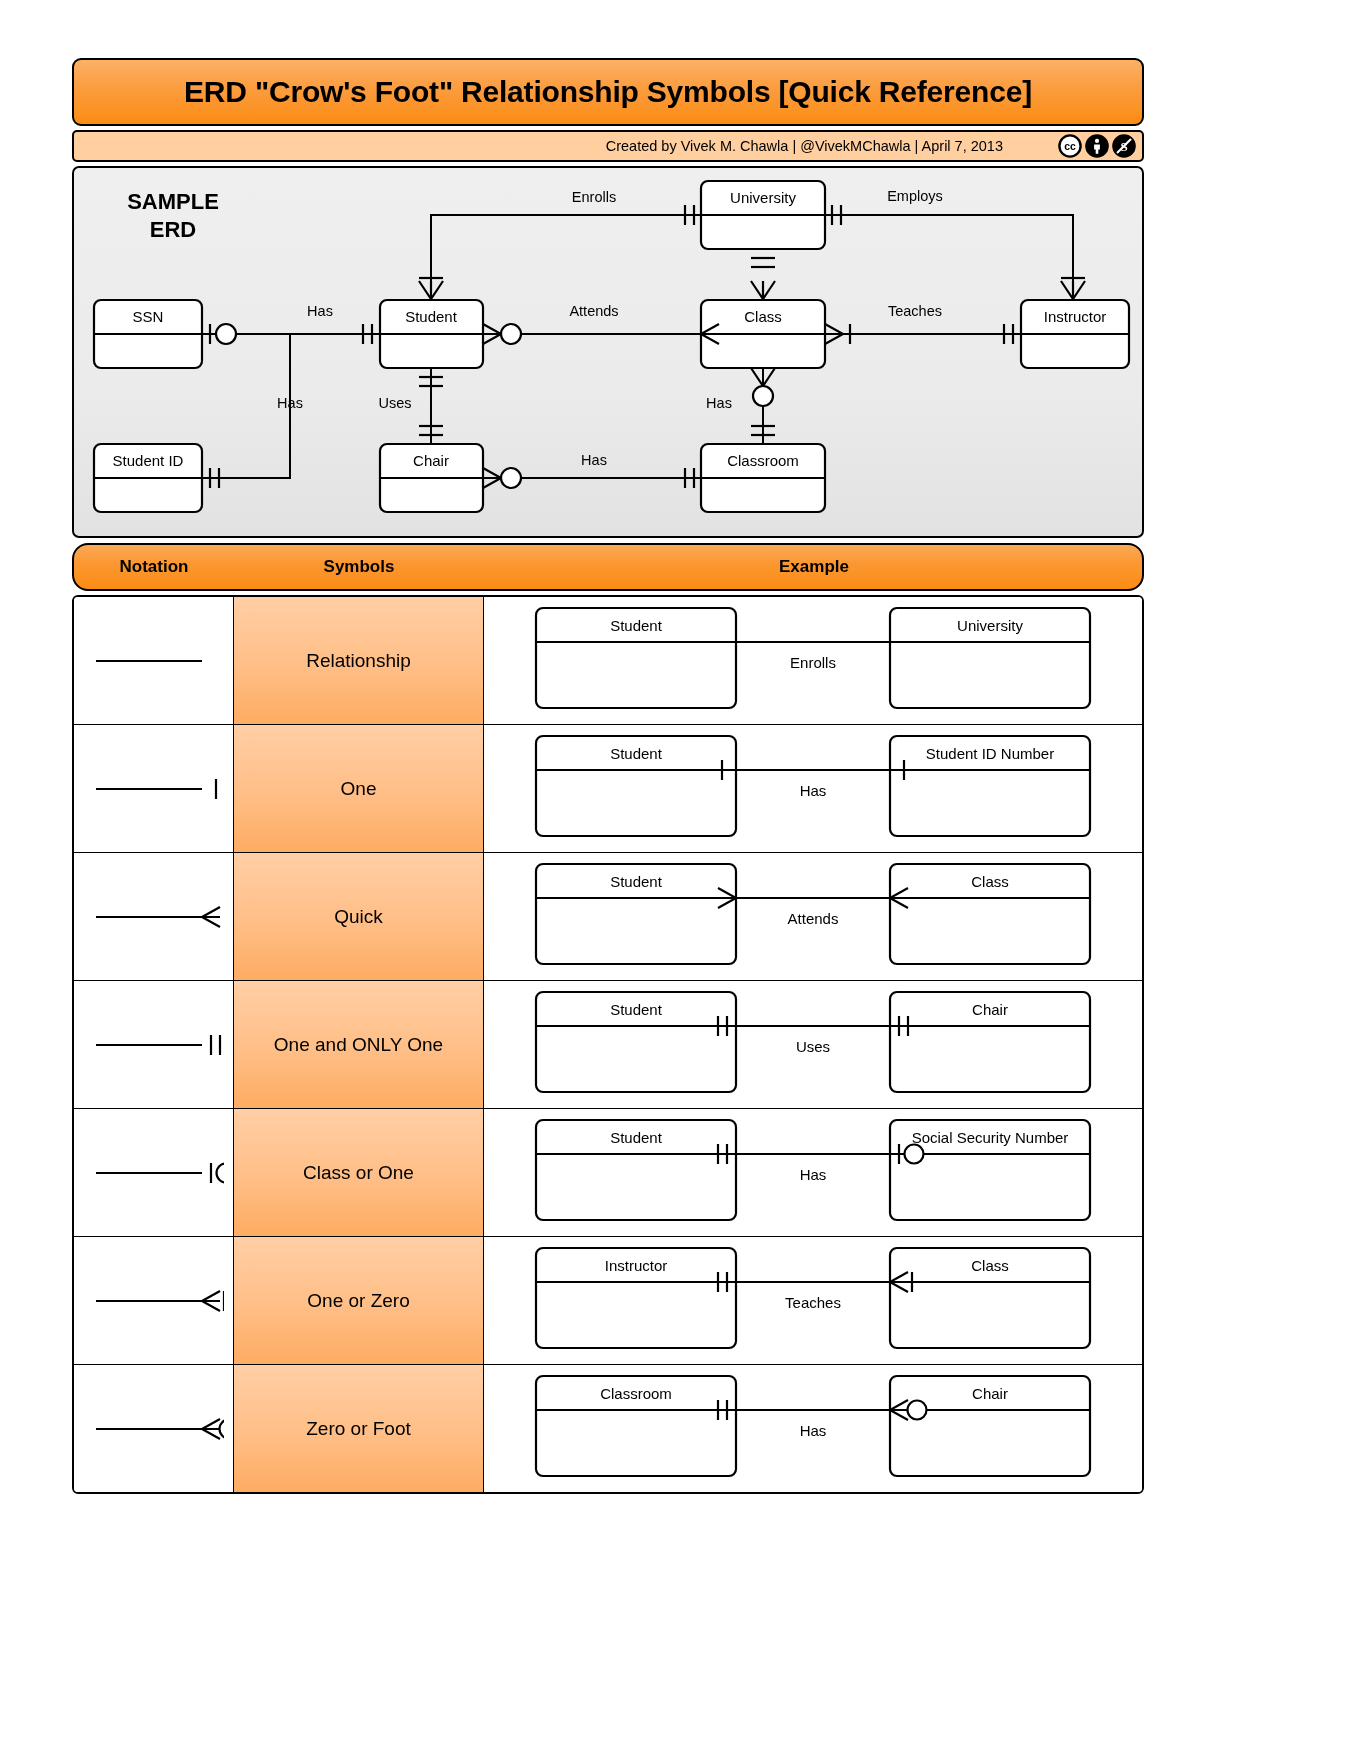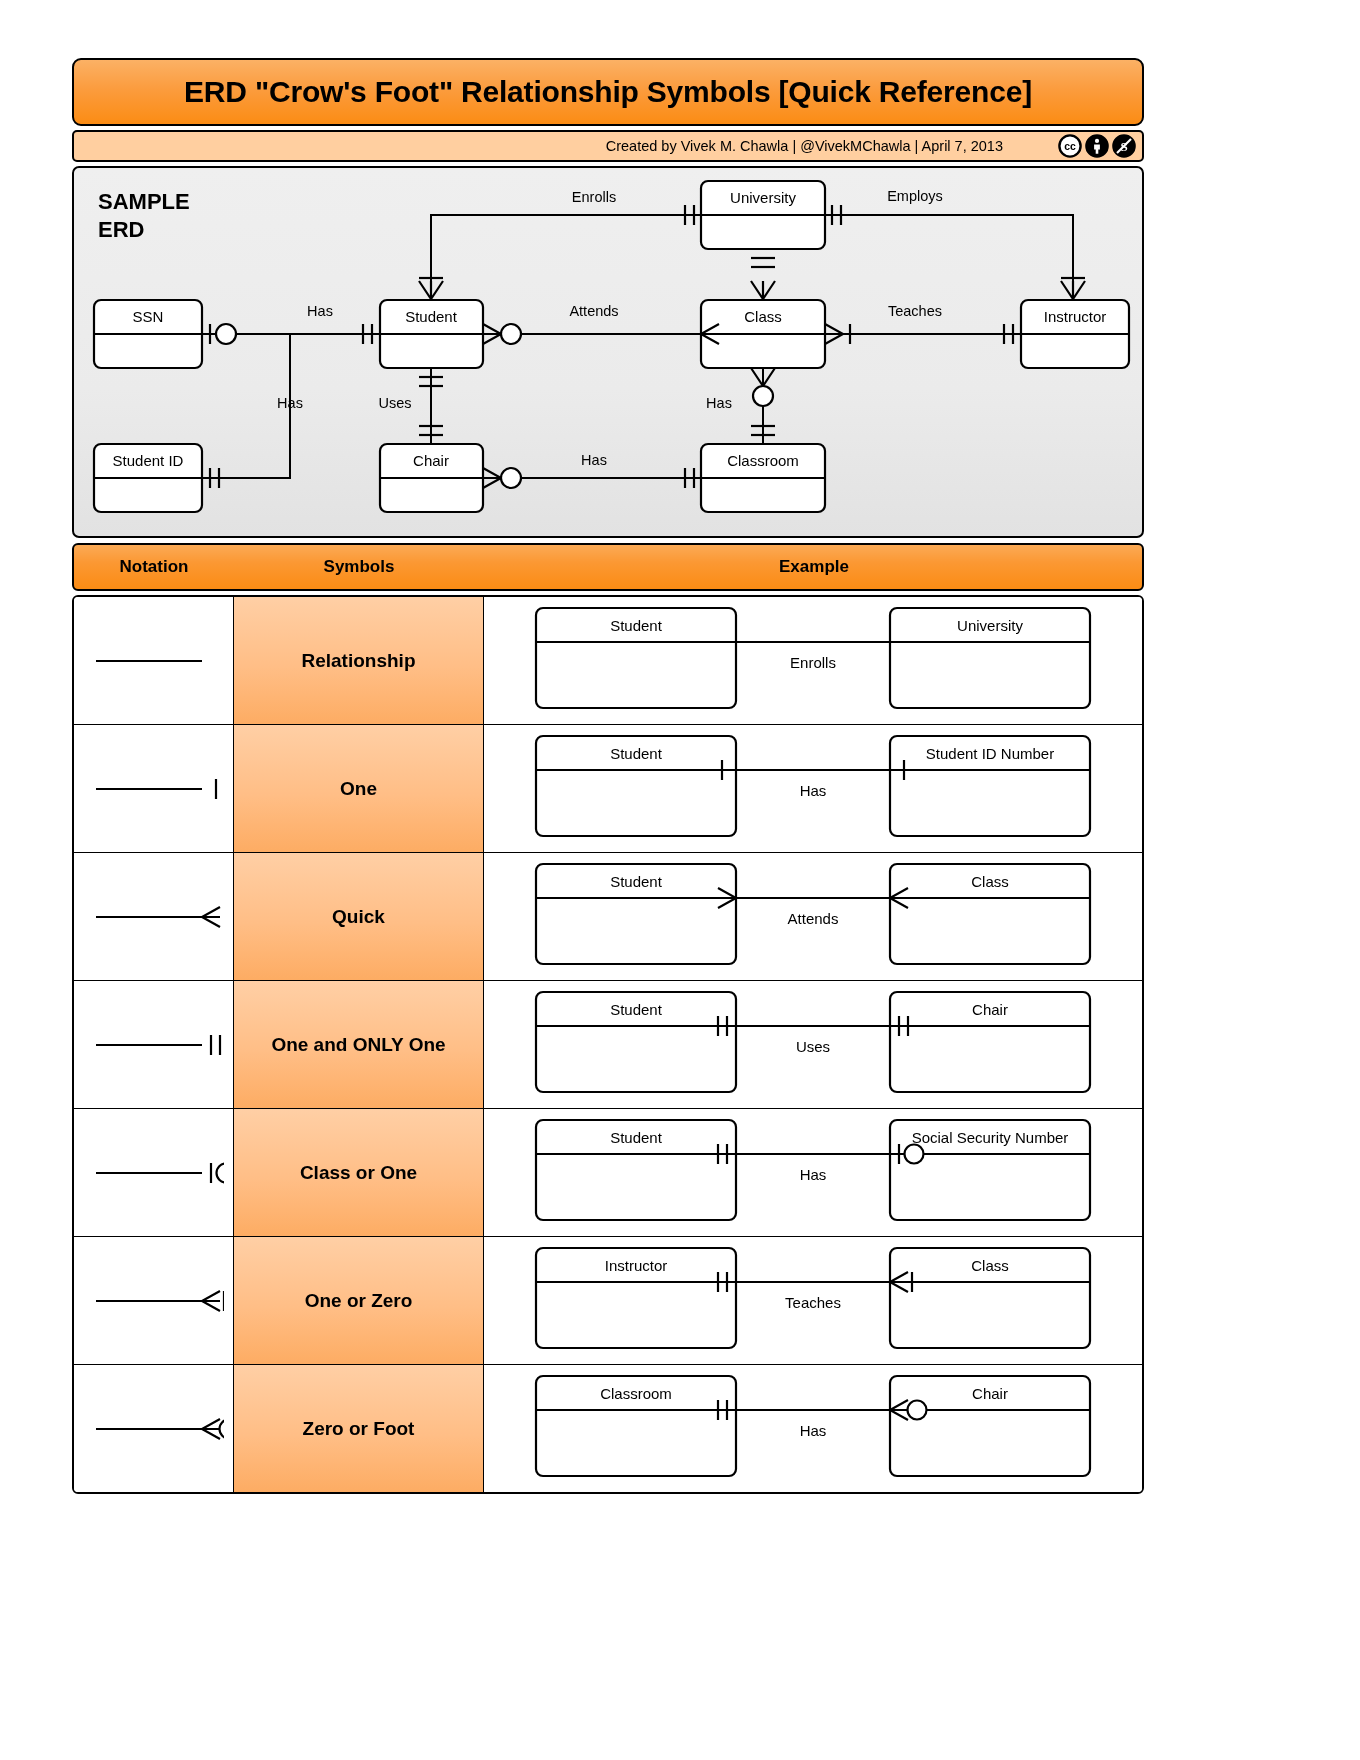--- a/index.html
+++ b/index.html
@@ -75,36 +75,36 @@
     border-radius: 7px;
     background: linear-gradient(to bottom, #efefef 0%, #ebebeb 60%, #e2e2e2 100%);
     position: relative;
     overflow: hidden;
   }
   .erd-label {
     position: absolute;
     left: 24px;
     top: 20px;
     width: 150px;
-    text-align: left;
+    text-align: center;
     font-size: 22px;
     font-weight: bold;
     line-height: 1.25;
     color: #000;
     white-space: pre-line;
   }
   .erd-svg { position: absolute; left: 0; top: 0; }
 
   
   .table-head {
     box-sizing: border-box;
     margin-top: 5px;
     height: 48px;
     border: 2.5px solid #000;
-    border-radius: 6px;
+    border-radius: 16px;
     background: linear-gradient(to bottom, #fbaa56 0%, #fb9833 40%, #fb8c14 100%);
     position: relative;
   }
   .th {
     position: absolute;
     top: 0;
     height: 100%;
     display: flex;
     align-items: center;
     justify-content: center;
@@ -146,21 +146,20 @@
     width: 250px;
     border-right: 1.6px solid #000;
     display: flex;
     align-items: center;
     justify-content: center;
     background: linear-gradient(to bottom, #ffcfa5 0%, #ffbe86 55%, #fdac63 100%);
     font-size: 19px;
     color: #000;
     text-align: center;
     padding: 0 4px;
-    font-weight: bold;
   }
   .cell-example {
     box-sizing: border-box;
     flex: 1;
     background: #fff;
     position: relative;
   }
   .ex-svg { position: absolute; left: 0; top: 0; }
 </style>
 </head>

